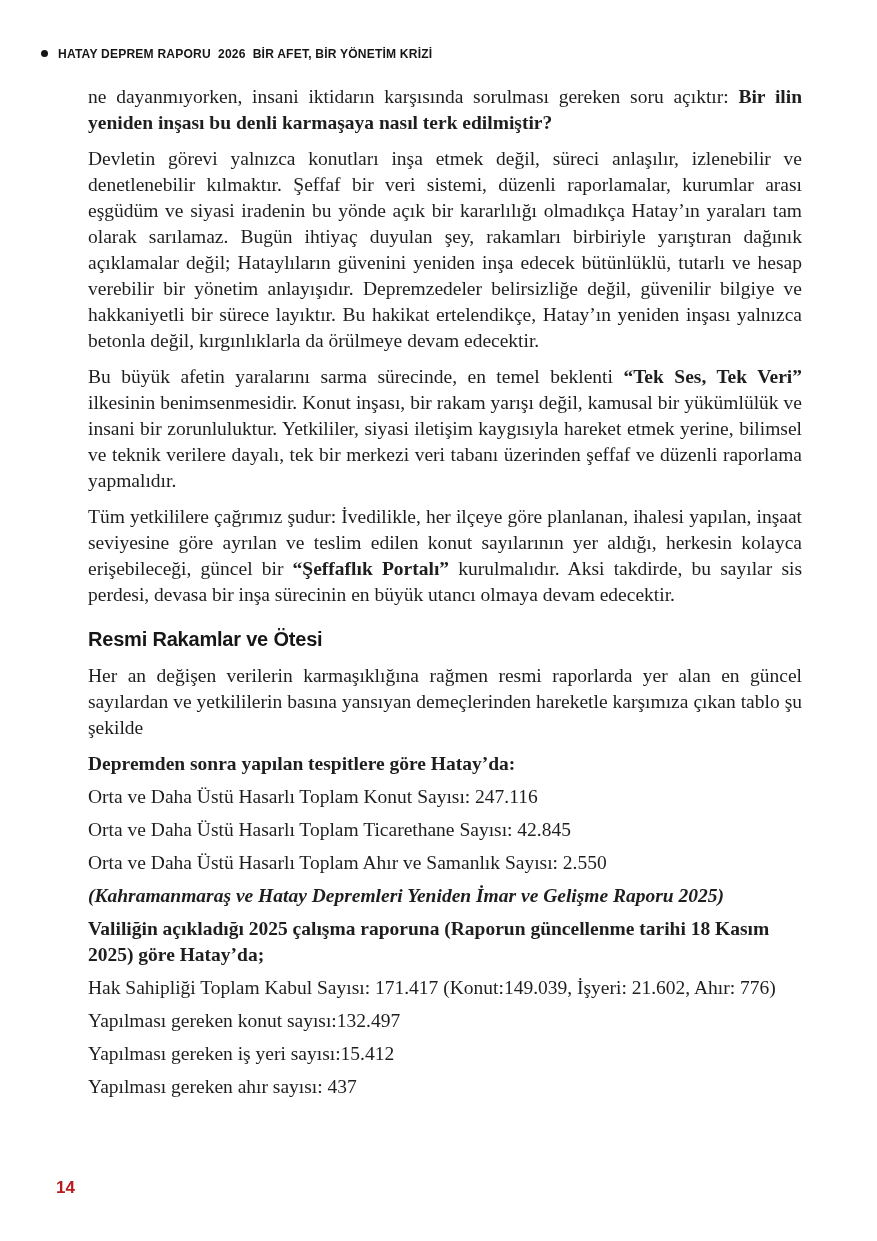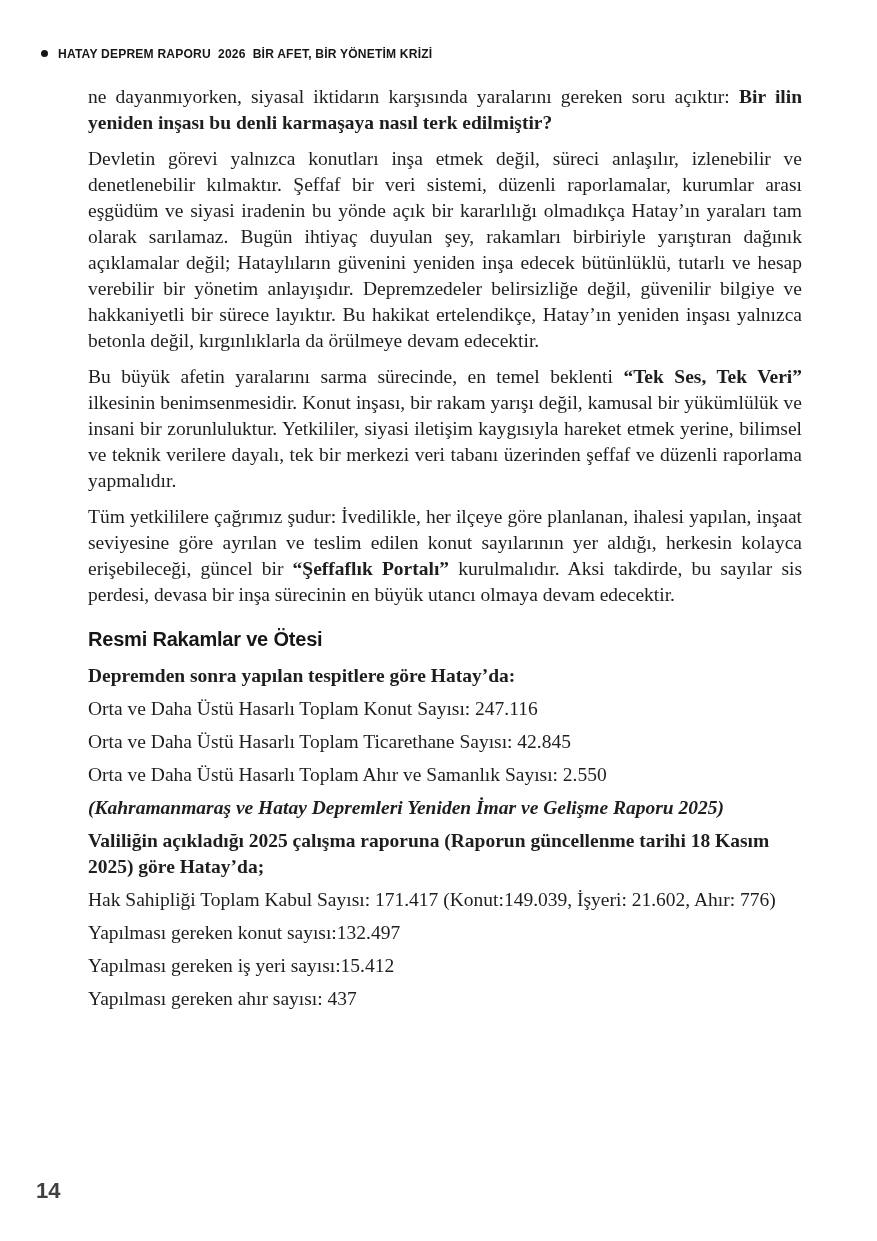--- a/index.html
+++ b/index.html
@@ -71,49 +71,50 @@
     white-space: nowrap;
   }
   .source-note {
     font-style: italic;
     margin: 0 0 7px 0;
     text-align: left;
     font-weight: bold;
   }
   .page-number {
     position: absolute;
-    left: 36px; top: 1178px;
+    left: 56px; top: 1178px;
     font-family: "Liberation Sans", sans-serif;
     font-weight: bold;
-    font-size: 22px;
-    color: #404040;
+    font-size: 17px;
+    color: #b91c1c;
   }
 </style>
 </head>
 <body>
 
 <div class="page">
 
   <div class="running-header">
     <span class="dot"></span>
     <span class="title">HATAY DEPREM RAPORU  2026  BİR AFET, BİR YÖNETİM KRİZİ</span>
   </div>
 
   <div class="content">
 
-    <p class="para"><span>ne dayanmıyorken, siyasal iktidarın karşısında yaralarını gereken soru açıktır: </span><strong>Bir ilin yeniden inşası bu denli karmaşaya nasıl terk edilmiştir?</strong></p>
+    <p class="para"><span>ne dayanmıyorken, insani iktidarın karşısında sorulması gereken soru açıktır: </span><strong>Bir ilin yeniden inşası bu denli karmaşaya nasıl terk edilmiştir?</strong></p>
 
     <p class="para">Devletin görevi yalnızca konutları inşa etmek değil, süreci anlaşılır, izlenebilir ve denetlenebilir kılmaktır. Şeffaf bir veri sistemi, düzenli raporlamalar, kurumlar arası eşgüdüm ve siyasi iradenin bu yönde açık bir kararlılığı olmadıkça Hatay’ın yaraları tam olarak sarılamaz. Bugün ihtiyaç duyulan şey, rakamları birbiriyle yarıştıran dağınık açıklamalar değil; Hataylıların güvenini yeniden inşa edecek bütünlüklü, tutarlı ve hesap verebilir bir yönetim anlayışıdır. Depremzedeler belirsizliğe değil, güvenilir bilgiye ve hakkaniyetli bir sürece layıktır. Bu hakikat ertelendikçe, Hatay’ın yeniden inşası yalnızca betonla değil, kırgınlıklarla da örülmeye devam edecektir.</p>
 
     <p class="para"><span>Bu büyük afetin yaralarını sarma sürecinde, en temel beklenti </span><strong>“Tek Ses, Tek Veri”</strong><span> ilkesinin benimsenmesidir. Konut inşası, bir rakam yarışı değil, kamusal bir yükümlülük ve insani bir zorunluluktur. Yetkililer, siyasi iletişim kaygısıyla hareket etmek yerine, bilimsel ve teknik verilere dayalı, tek bir merkezi veri tabanı üzerinden şeffaf ve düzenli raporlama yapmalıdır.</span></p>
 
     <p class="para"><span>Tüm yetkililere çağrımız şudur: İvedilikle, her ilçeye göre planlanan, ihalesi yapılan, inşaat seviyesine göre ayrılan ve teslim edilen konut sayılarının yer aldığı, herkesin kolayca erişebileceği, güncel bir </span><strong>“Şeffaflık Portalı”</strong><span> kurulmalıdır. Aksi takdirde, bu sayılar sis perdesi, devasa bir inşa sürecinin en büyük utancı olmaya devam edecektir.</span></p>
 
     <h2 class="section-heading">Resmi Rakamlar ve Ötesi</h2>
 
+    <p class="para">Her an değişen verilerin karmaşıklığına rağmen resmi raporlarda yer alan en güncel sayılardan ve yetkililerin basına yansıyan demeçlerinden hareketle karşımıza çıkan tablo şu şekilde</p>
 
     <p class="stat-heading">Depremden sonra yapılan tespitlere göre Hatay’da:</p>
     <p class="stat-line">Orta ve Daha Üstü Hasarlı Toplam Konut Sayısı: 247.116</p>
     <p class="stat-line">Orta ve Daha Üstü Hasarlı Toplam Ticarethane Sayısı: 42.845</p>
     <p class="stat-line">Orta ve Daha Üstü Hasarlı Toplam Ahır ve Samanlık Sayısı: 2.550</p>
 
     <p class="source-note">(Kahramanmaraş ve Hatay Depremleri Yeniden İmar ve Gelişme Raporu 2025)</p>
 
     <p class="stat-heading">Valiliğin açıkladığı 2025 çalışma raporuna (Raporun güncellenme tarihi 18 Kasım 2025) göre Hatay’da;</p>
     <p class="stat-line">Hak Sahipliği Toplam Kabul Sayısı: 171.417 (Konut:149.039, İşyeri: 21.602, Ahır: 776)</p>

